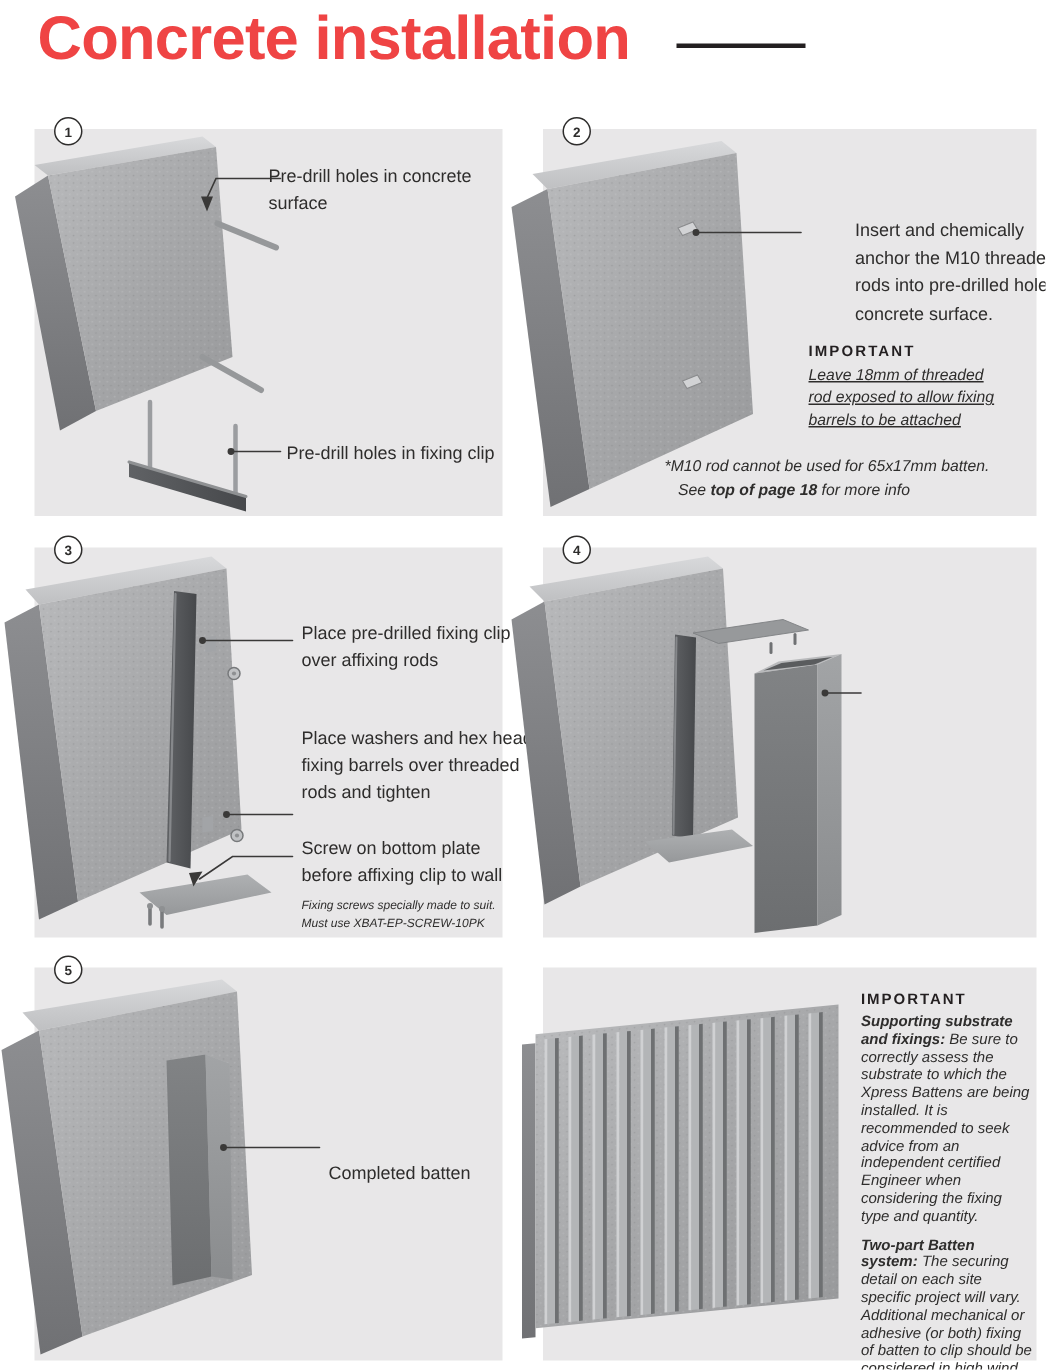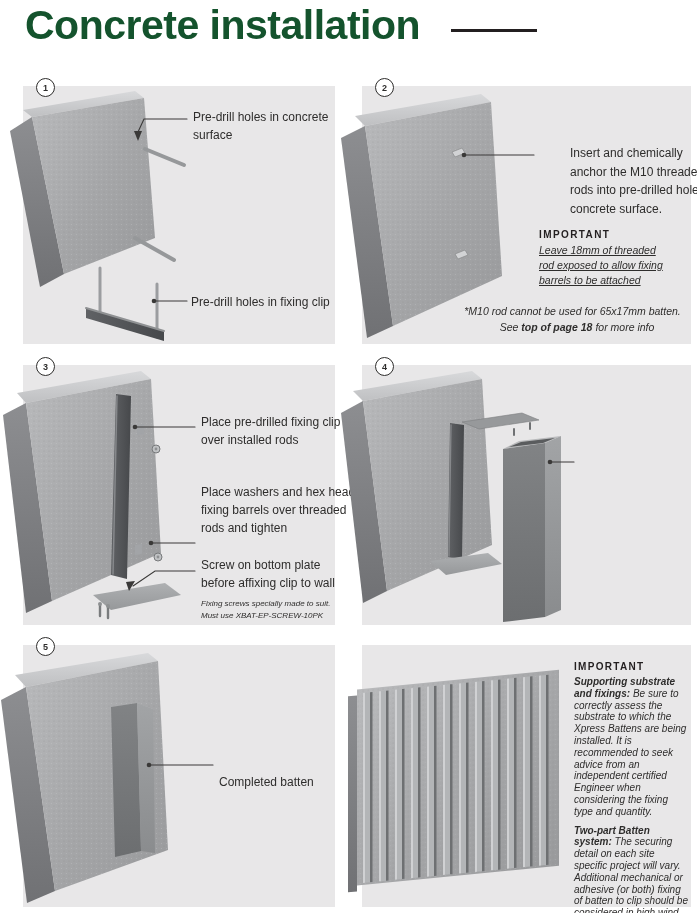--- a/index.html
+++ b/index.html
@@ -1,19 +1,19 @@
 <!DOCTYPE html>
 <html><head>
 <meta charset="utf-8">
 <style>
   html,body{margin:0;padding:0;background:#ffffff;}
   body{width:697px;height:913px;position:relative;font-family:"Liberation Sans",sans-serif;color:#2e2d2c;overflow:hidden;}
 
   
-  .page-title{position:absolute;left:25px;top:2px;font-size:41px;font-weight:700;letter-spacing:-0.5px;color:#14532d;}
+  .page-title{position:absolute;left:25px;top:2px;font-size:41px;font-weight:700;letter-spacing:-0.5px;color:#ef4444;}
   .title-dash{position:absolute;left:451px;top:29px;width:86px;height:3px;background:#231f20;}
 
   
   .panel{position:absolute;background:#e8e7e8;}
   .p1{left:23px;top:86px;width:312px;height:258px;}
   .p2{left:362px;top:86px;width:329px;height:258px;}
   .p3{left:23px;top:365px;width:312px;height:260px;}
   .p4{left:362px;top:365px;width:329px;height:260px;}
   .p5{left:23px;top:645px;width:312px;height:262px;}
   .p6{left:362px;top:645px;width:329px;height:262px;}
@@ -103,21 +103,21 @@
       <polygon points="63,222 141,245 141,255 63,232" fill="url(#gClip)"></polygon>
       <line x1="63" y1="222" x2="141" y2="245" stroke="#8f9193" stroke-width="2"></line>
     </g>
     <g stroke="#3a3938" stroke-width="1.1" fill="none">
       <path d="M164,33 H121 L115,46"></path>
       <line x1="133" y1="215" x2="164" y2="215"></line>
     </g>
     <polygon points="111,45 119,45 115,55" fill="#3a3938"></polygon>
     <circle cx="131" cy="215" r="2.3" fill="#3a3938"></circle>
   </svg>
-  <div class="lbl" style="left:170px;top:22px;width:150px;">Pre-drill holes in concrete surface</div>
+  <div class="lbl" style="left:156px;top:22px;width:150px;">Pre-drill holes in concrete surface</div>
   <div class="lbl" style="left:168px;top:207px;width:160px;">Pre-drill holes in fixing clip</div>
 </div>
 
 <div class="panel p2">
   <div class="badge">
       <span>2</span>
     </div>
   <svg class="illus" width="329" height="258" viewBox="0 0 329 258">
     <polygon points="-7,30 119,8 129,16 3,40" fill="url(#gTop)"></polygon>
     <polygon points="-21,52 3,40 31,240 5,252" fill="url(#gLeft)"></polygon>
@@ -128,21 +128,21 @@
       <polygon points="93,168 103,164 106,169 96,173" fill="#d2d3d5" stroke="#8a8b8d" stroke-width="0.7"></polygon>
     </g>
     <g stroke="#3a3938" stroke-width="1.1">
       <line x1="104" y1="69" x2="172" y2="69"></line>
     </g>
     <circle cx="102" cy="69" r="2.3" fill="#3a3938"></circle>
   </svg>
   <div class="lbl" style="left:177px;top:58px;width:150px;line-height:1.55;margin-left:31px;">Insert and chemically anchor the M10 threaded rods into pre-drilled holes in concrete surface.</div>
   <div class="imp-head" style="left:177px;top:143px;">IMPORTANT</div>
   <div class="imp-note" style="left:177px;top:157px;width:132px;">Leave 18mm of threaded rod exposed to allow fixing barrels to be attached</div>
-  <div class="foot" style="left:98px;top:218px;width:225px;text-align:center;">
+  <div class="foot" style="left:81px;top:218px;width:225px;">
     <div>*M10 rod cannot be used for 65x17mm batten.</div>
     <div class="ind"><span>See </span><b>top of page 18</b><span> for more info</span></div>
   </div>
 </div>
 
 <div class="panel p3">
   <div class="badge">
       <span>3</span>
     </div>
   <svg class="illus" width="312" height="260" viewBox="0 0 312 260">
@@ -171,21 +171,21 @@
     </g>
     <g stroke="#3a3938" stroke-width="1.1" fill="none">
       <line x1="114" y1="62" x2="172" y2="62"></line>
       <line x1="130" y1="178" x2="172" y2="178"></line>
       <path d="M172,206 H132 L110,221"></path>
     </g>
     <circle cx="112" cy="62" r="2.3" fill="#3a3938"></circle>
     <circle cx="128" cy="178" r="2.3" fill="#3a3938"></circle>
     <polygon points="103,217 112,216 106,226" fill="#3a3938"></polygon>
   </svg>
-  <div class="lbl" style="left:178px;top:48px;width:150px;">Place pre-drilled fixing clip over installed rods</div>
+  <div class="lbl" style="left:178px;top:48px;width:150px;">Place pre-drilled fixing clip over affixing rods</div>
   <div class="lbl" style="left:178px;top:118px;width:155px;">Place washers and hex head fixing barrels over threaded rods and tighten</div>
   <div class="lbl" style="left:178px;top:191px;width:155px;">Screw on bottom plate before affixing clip to wall</div>
   <div class="tiny-note" style="left:178px;top:233px;width:150px;">
     <div>Fixing screws specially made to suit.</div>
     <div>Must use XBAT-EP-SCREW-10PK</div>
   </div>
 </div>
 
 <div class="panel p4">
   <div class="badge">

